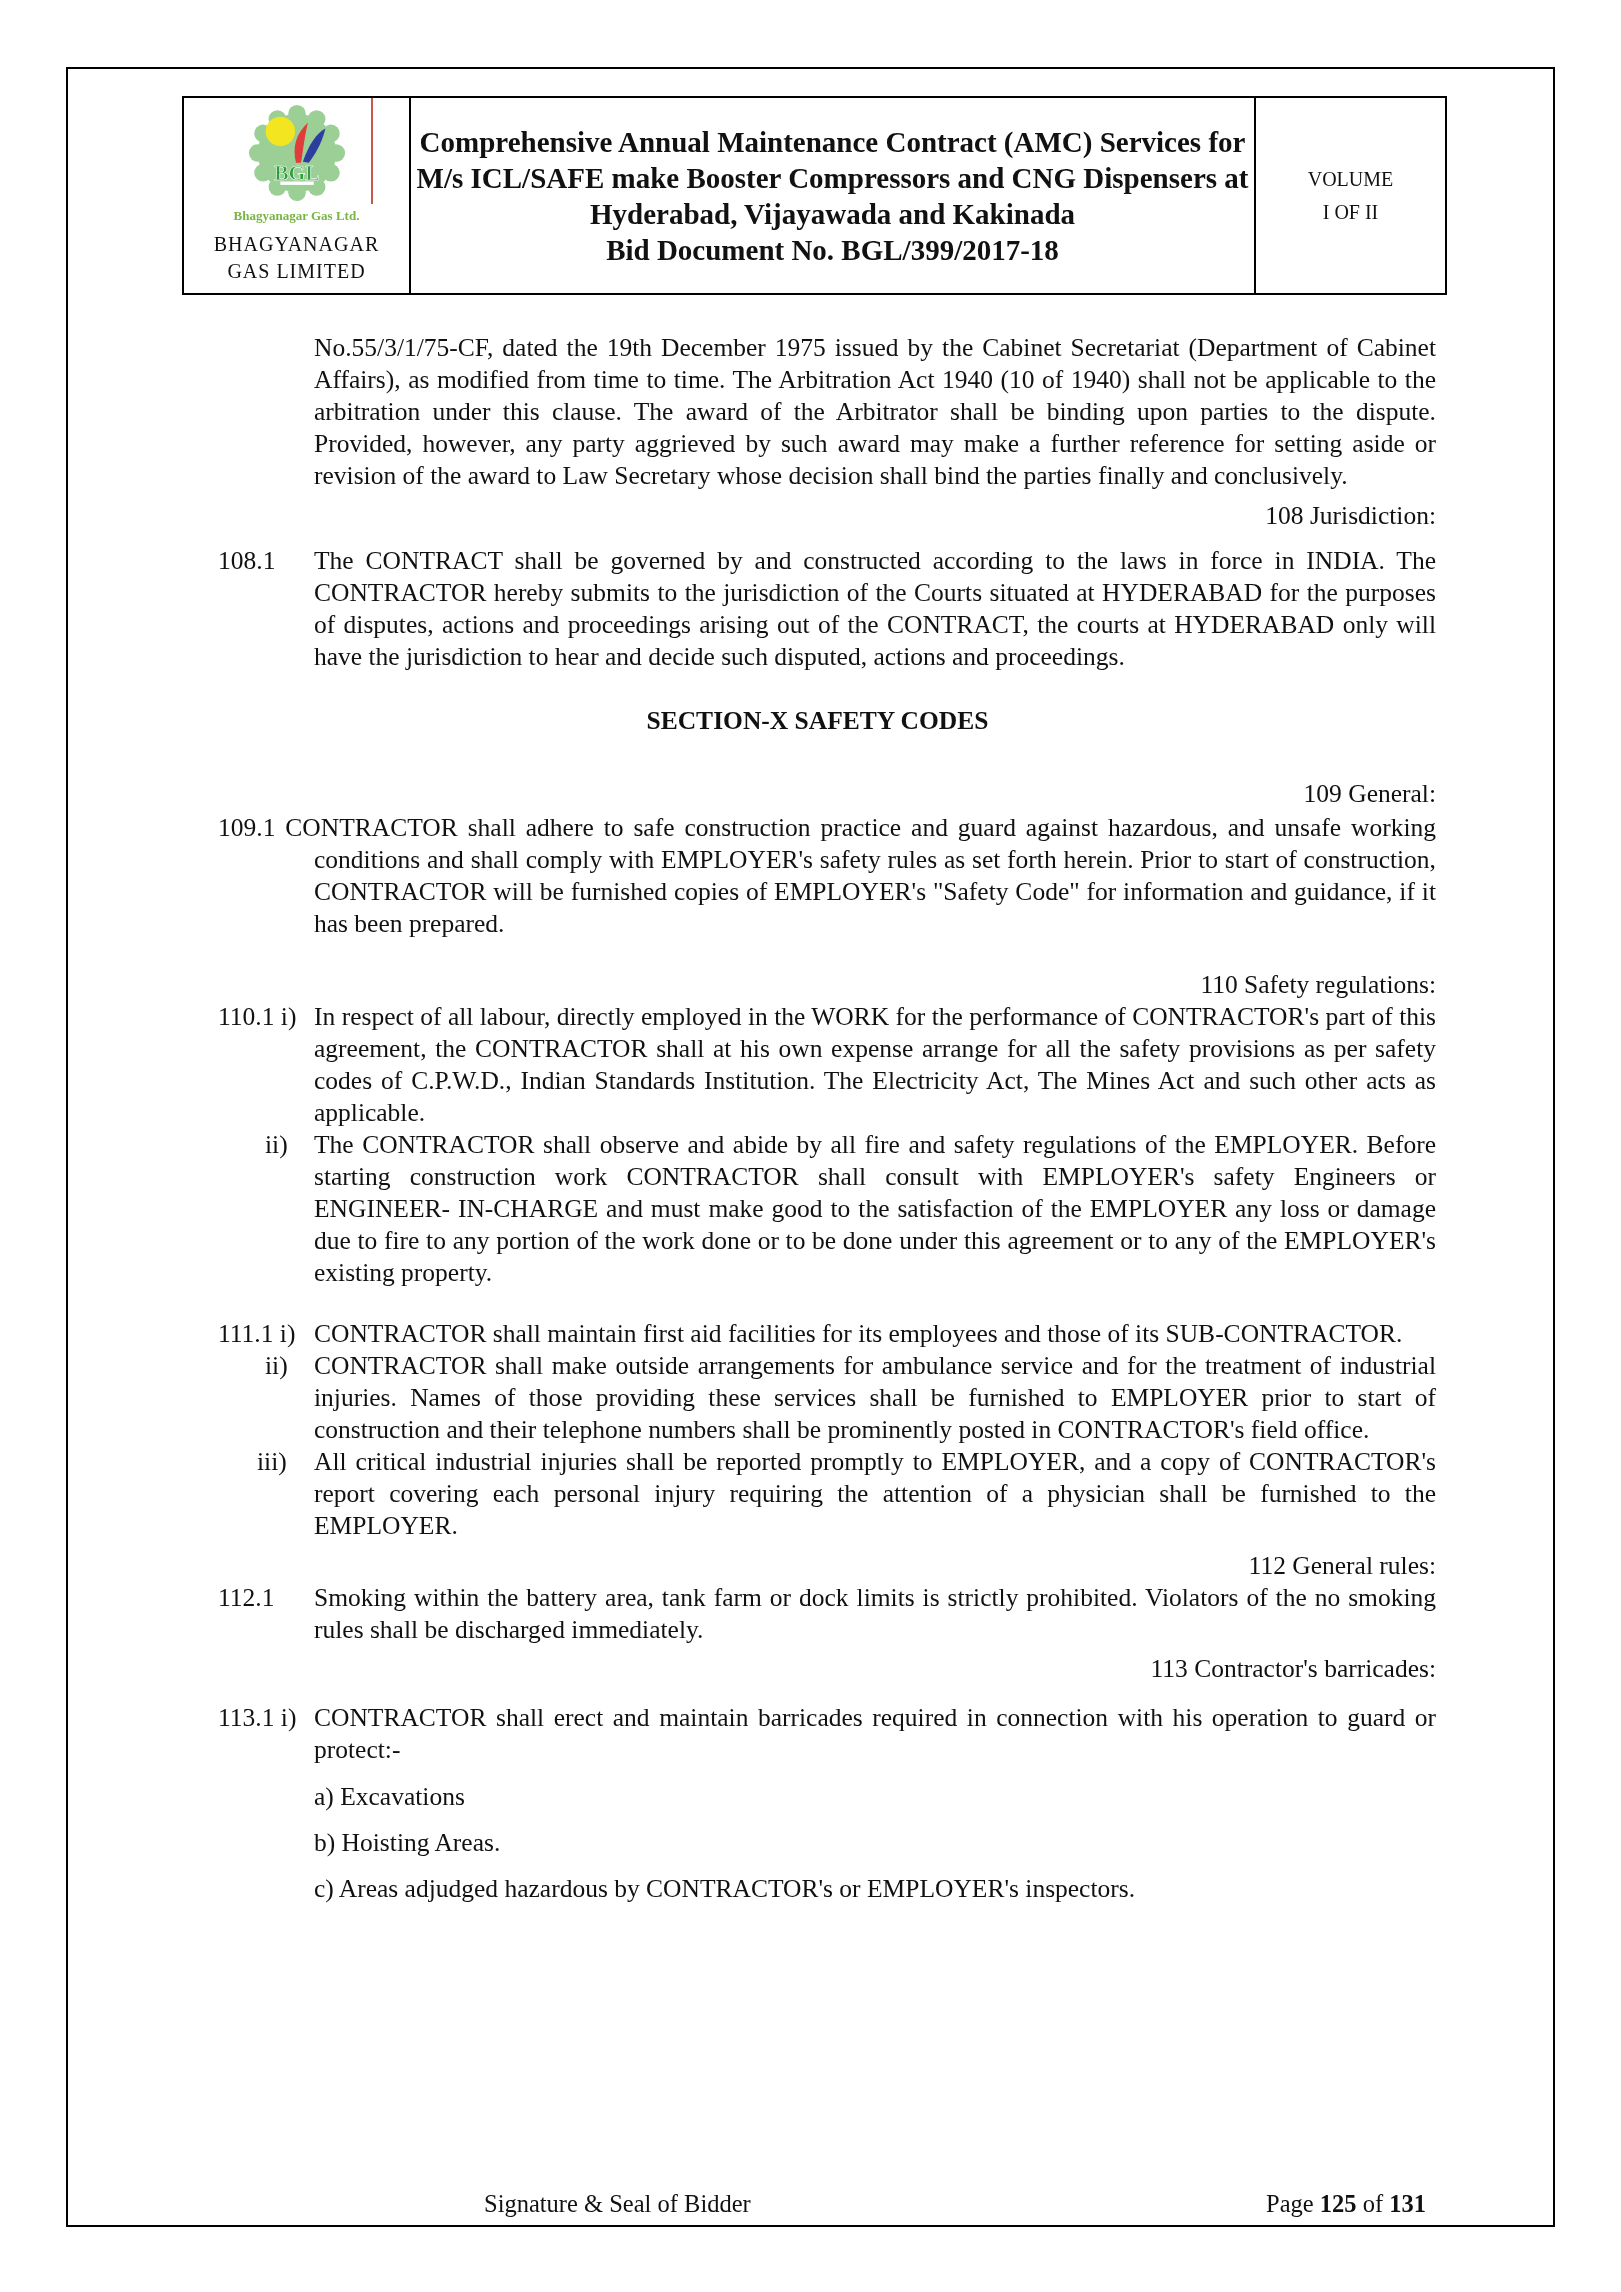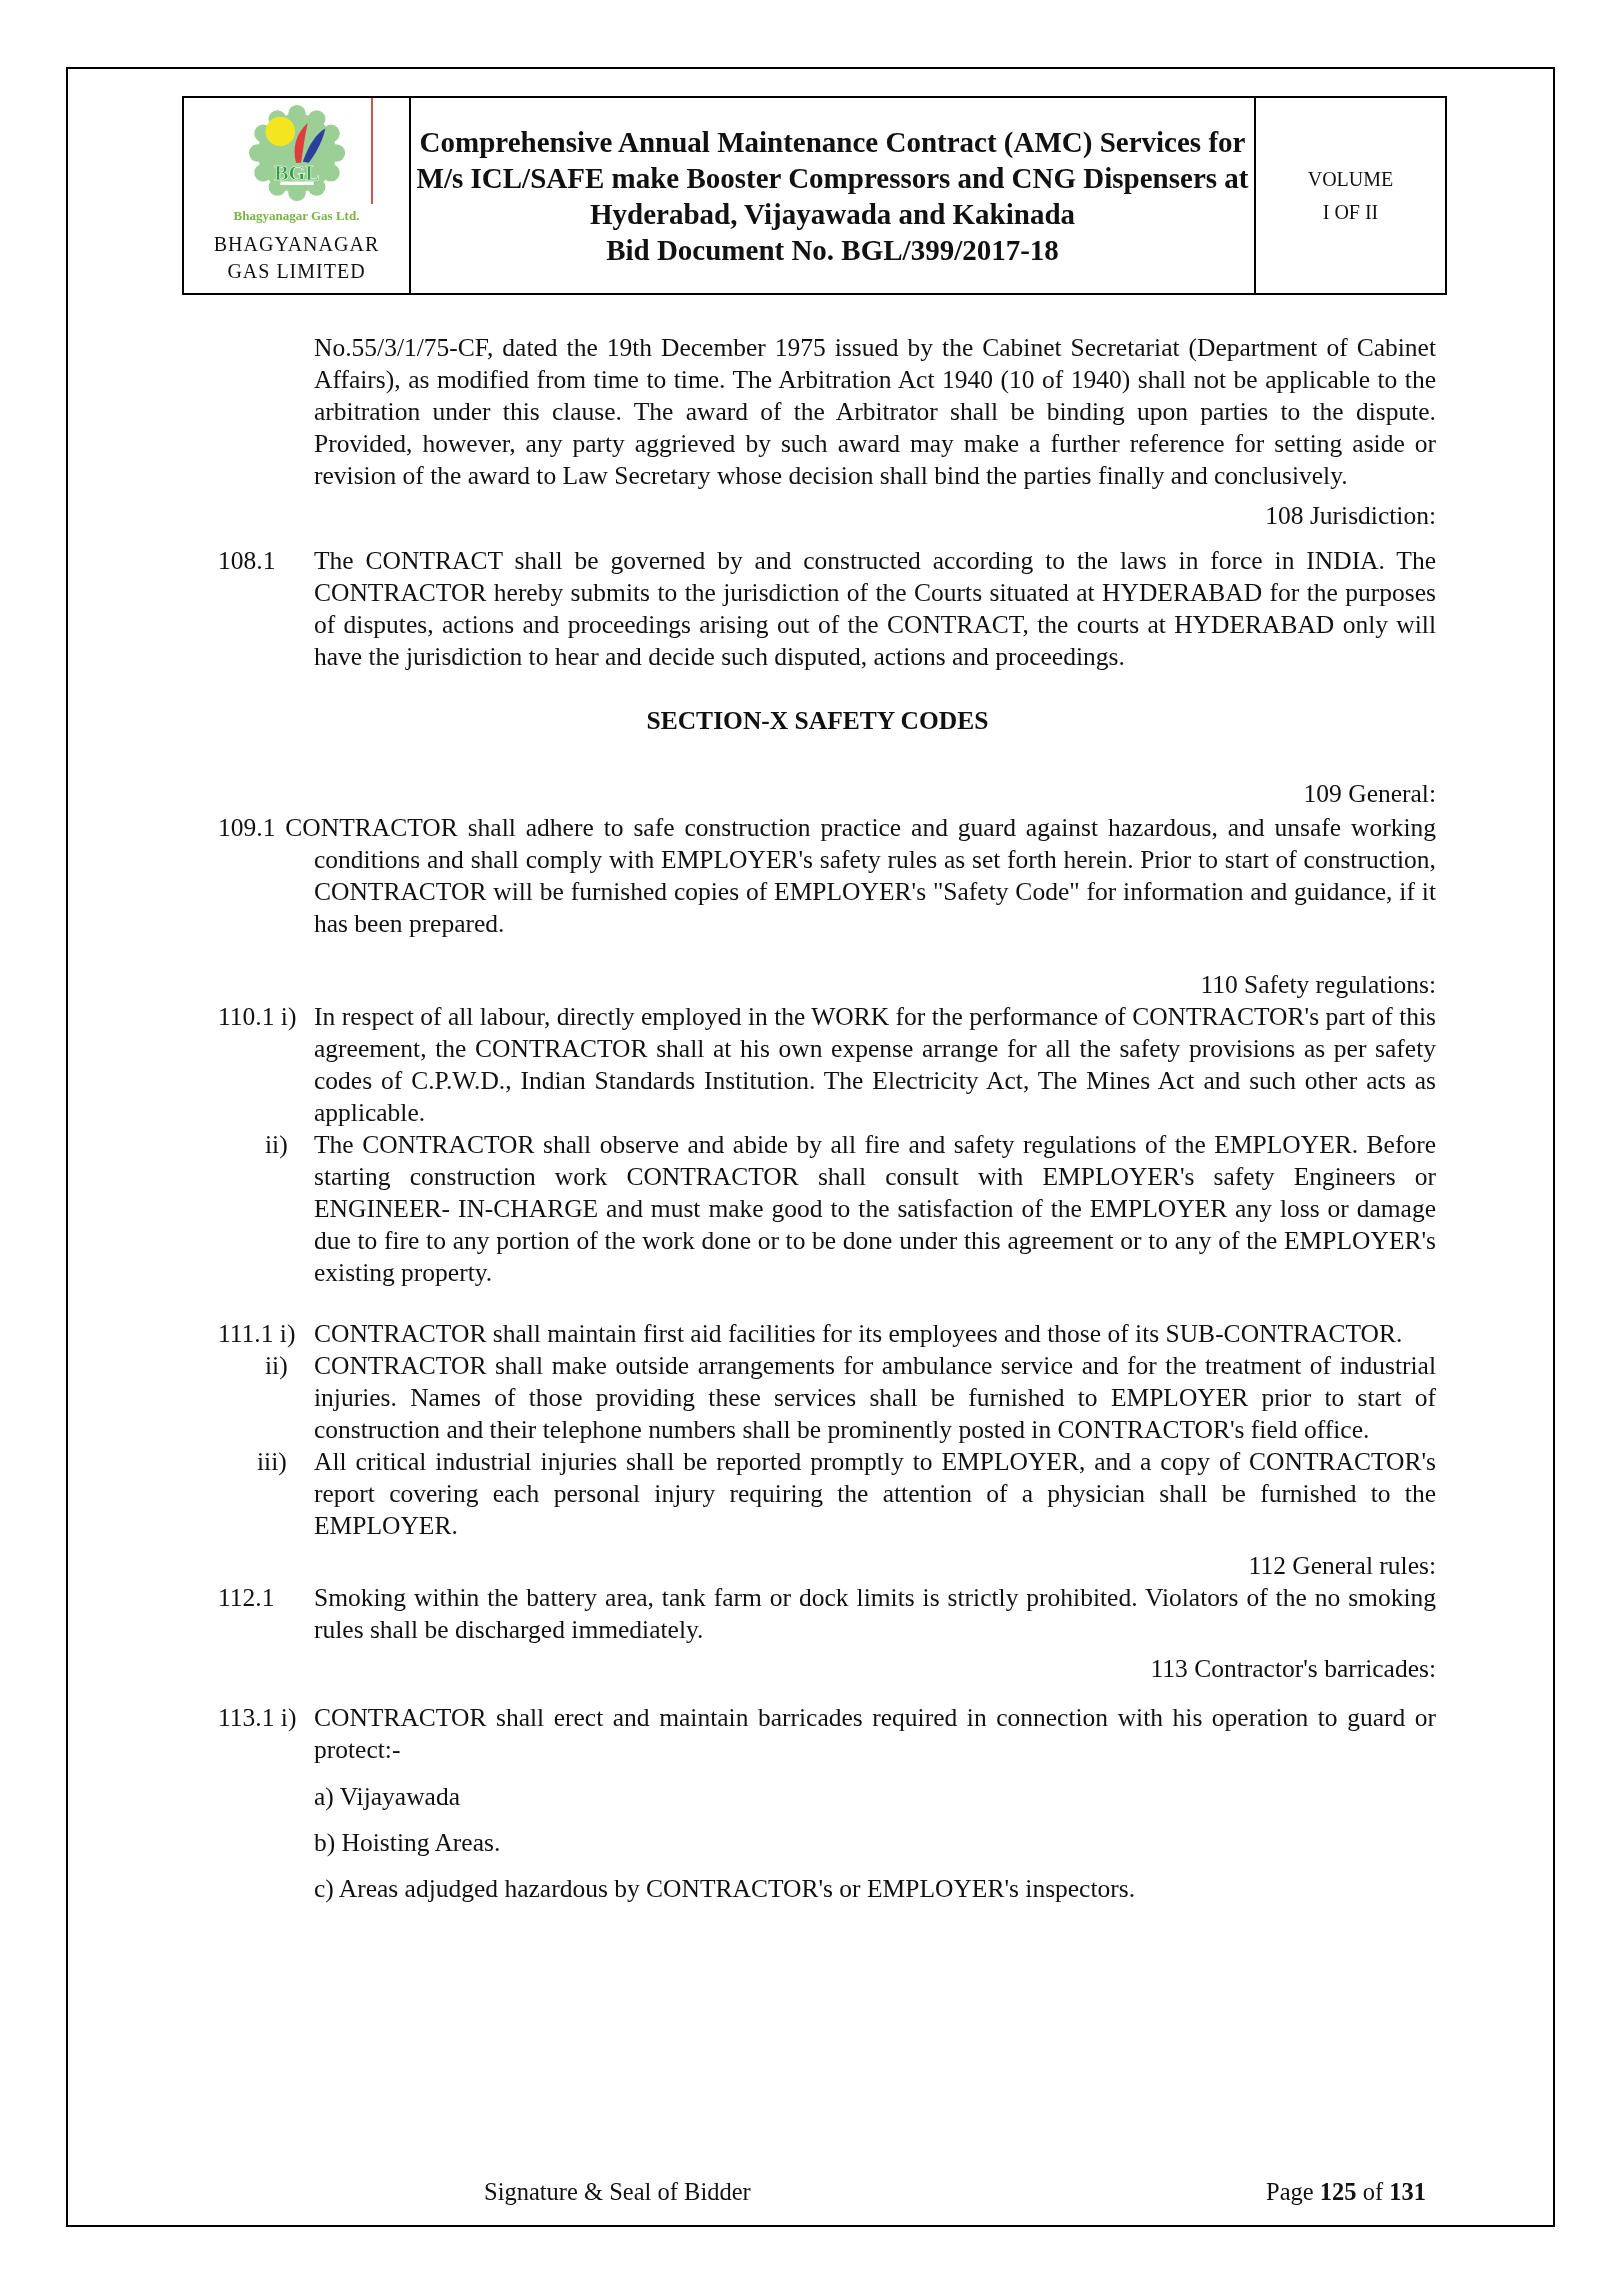--- a/index.html
+++ b/index.html
@@ -41,21 +41,21 @@
   .hangInline{text-indent:-96px;}
   .hangInline .marker{display:inline;}
 
   
   .mb8{margin-bottom:7.8px;}   .mb14{margin-bottom:13.7px;}  .mb33{margin-bottom:32px;}
   .mb42{margin-bottom:41px;} .mb2{margin-bottom:2px;}    .mb30{margin-bottom:29px;}
   .mb0{margin-bottom:0;}     .mb4{margin-bottom:3.9px;}    .mb25{margin-bottom:8px;}
   .mb7{margin-bottom:6.9px;}   .mb17{margin-bottom:16.7px;}  .mb15{margin-bottom:14.7px;}
 
   
-  .footer-row{position:absolute;left:0;right:0;bottom:14px;height:33px;font-size:24.5px;}
+  .footer-row{position:absolute;left:0;right:0;bottom:2px;height:33px;font-size:24.5px;}
   .footer-sign{position:absolute;left:416px;}
   .footer-page{position:absolute;right:127px;}
   .footer-page b{font-weight:bold;}
 </style>
 </head>
 <body>
 
 <div class="page">
   <div class="page-border">
 
@@ -150,21 +150,21 @@
       <div class="para hang98 mb7">
         <span class="marker">112.1</span><span>Smoking within the battery area, tank farm or dock limits is strictly prohibited. Violators of the no smoking rules shall be discharged immediately.</span>
       </div>
 
       <div class="para heading mb17">113 Contractor's barricades:</div>
 
       <div class="para hang98 mb15">
         <span class="marker">113.1 i)</span><span>CONTRACTOR shall erect and maintain barricades required in connection with his operation to guard or protect:-</span>
       </div>
 
-      <div class="para nojust mb15">a) Vijayawada</div>
+      <div class="para nojust mb15">a) Excavations</div>
       <div class="para nojust mb14">b) Hoisting Areas.</div>
       <div class="para nojust mb0">c) Areas adjudged hazardous by CONTRACTOR's or EMPLOYER's inspectors.</div>
     </div>
 
     <div class="footer-row">
       <span class="footer-sign">Signature &amp; Seal of Bidder</span>
       <span class="footer-page">
         <span>Page</span>
         <b>125</b>
         <span>of</span>

